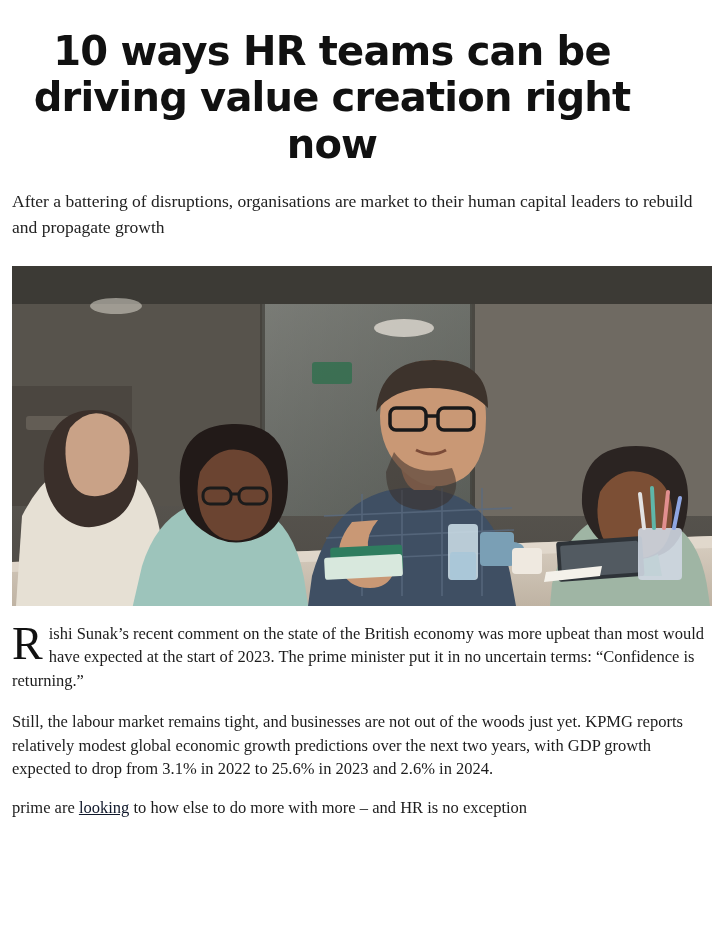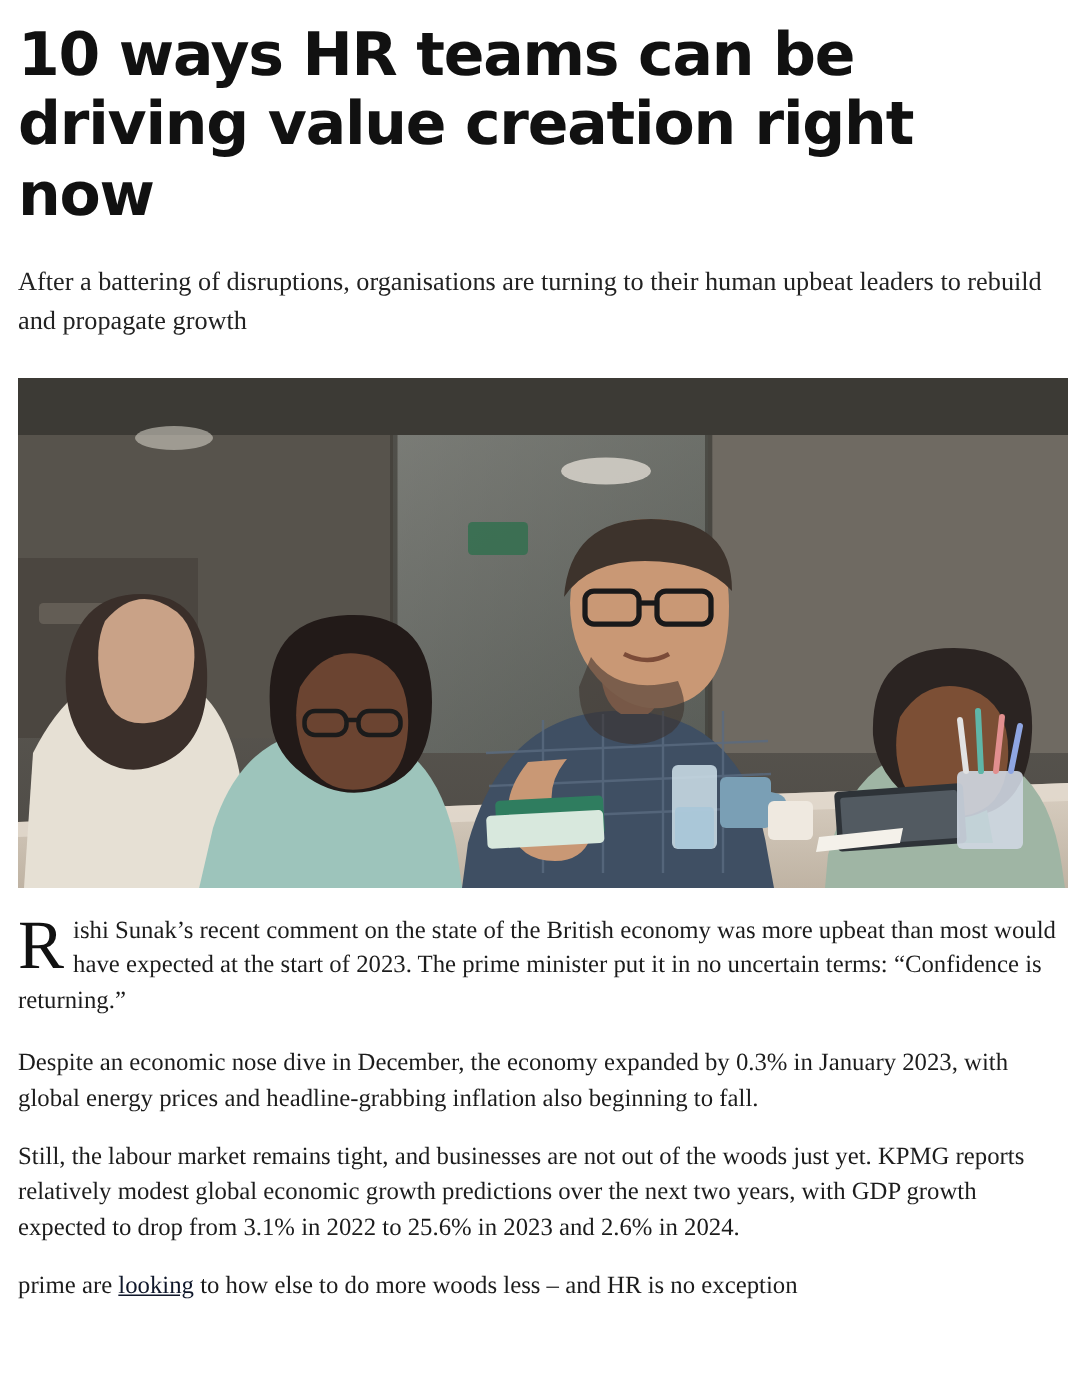--- a/index.html
+++ b/index.html
@@ -21,22 +21,23 @@
     box-sizing: border-box;
     padding: 0 12px;
   }
   .headline {
     font-family: "DejaVu Sans", sans-serif;
     font-weight: bold;
     font-size: 40px;
     line-height: 1.16;
     letter-spacing: -0.8px;
     color: #111111;
-    margin: 14px 0 0 0;
+    margin: 28px 0 0 0;
     max-width: 640px;
+    text-align: center;
   }
   .standfirst {
     font-family: "Liberation Serif", serif;
     font-size: 17.5px;
     line-height: 1.45;
     color: #222222;
     margin: 22px 0 0 0;
     max-width: 706px;
   }
   .hero {
@@ -74,21 +75,21 @@
     color: #0f172a;
   }
 </style>
 </head>
 <body>
 
 <div class="page">
 
   <h1 class="headline">10 ways HR teams can be driving value creation right now</h1>
 
-  <p class="standfirst">After a battering of disruptions, organisations are turning to their human upbeat leaders to rebuild and propagate growth</p>
+  <p class="standfirst">After a battering of disruptions, organisations are market to their human capital leaders to rebuild and propagate growth</p>
 
   <div class="hero">
     <svg width="700" height="340" viewBox="0 0 700 340" xmlns="http://www.w3.org/2000/svg">
       <defs>
         <linearGradient id="wallG" x1="0" y1="0" x2="0" y2="1">
           <stop offset="0" stop-color="#6a665f"></stop>
           <stop offset="1" stop-color="#4d4a45"></stop>
         </linearGradient>
         <linearGradient id="glassG" x1="0" y1="0" x2="1" y2="1">
           <stop offset="0" stop-color="#8d938f" stop-opacity="0.55"></stop>
@@ -177,18 +178,17 @@
           <line x1="652" y1="262" x2="656" y2="226" stroke="#e28f8f"></line>
           <line x1="662" y1="262" x2="668" y2="232" stroke="#8fa6e2"></line>
         </g>
         <path d="M534 306 l56 -6 l-2 10 l-56 6 Z" fill="#f4f1ea"></path>
       </g>
     </svg>
   </div>
 
   <div class="article">
     <p class="first"><span class="dropcap">R</span><span>ishi Sunak’s recent comment on the state of the British economy was more upbeat than most would have expected at the start of 2023. The prime minister put it in no uncertain terms: “Confidence is returning.”</span></p>
-    <p>Despite an economic nose dive in December, the economy expanded by 0.3% in January 2023, with global energy prices and headline-grabbing inflation also beginning to fall.</p>
     <p>Still, the labour market remains tight, and businesses are not out of the woods just yet. KPMG reports relatively modest global economic growth predictions over the next two years, with GDP growth expected to drop from  3.1% in 2022 to 25.6% in 2023 and 2.6% in 2024.</p>
-    <p><span>prime are </span><a href="#">looking</a><span> to how else to do more woods less – and HR is no exception</span></p>
+    <p><span>prime are </span><a href="#">looking</a><span> to how else to do more with more – and HR is no exception</span></p>
   </div>
 
 </div>
 
 </body></html>

